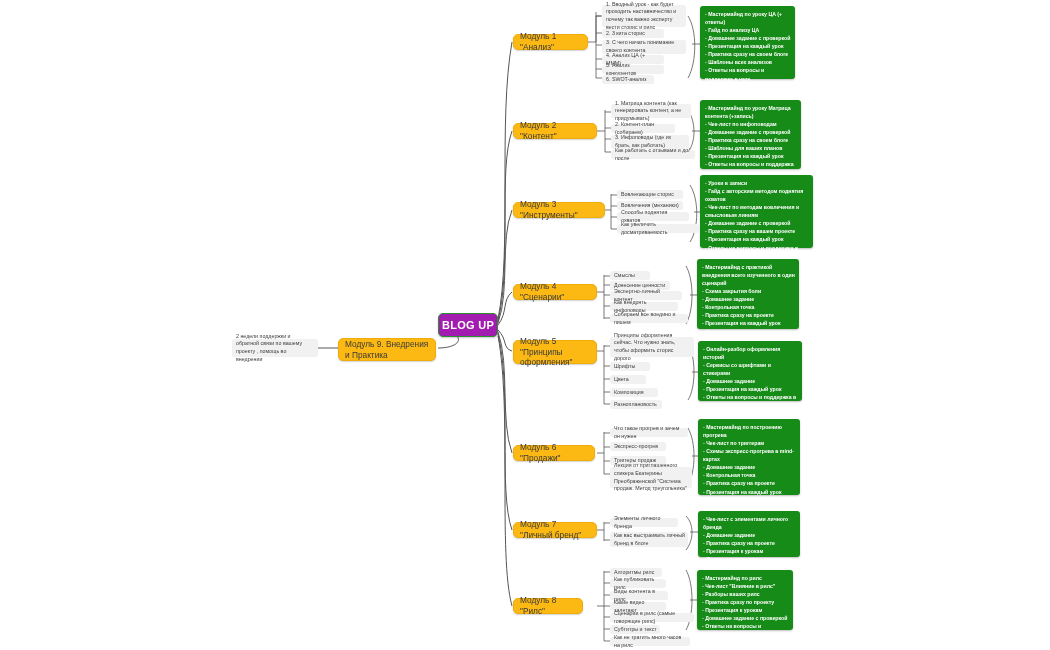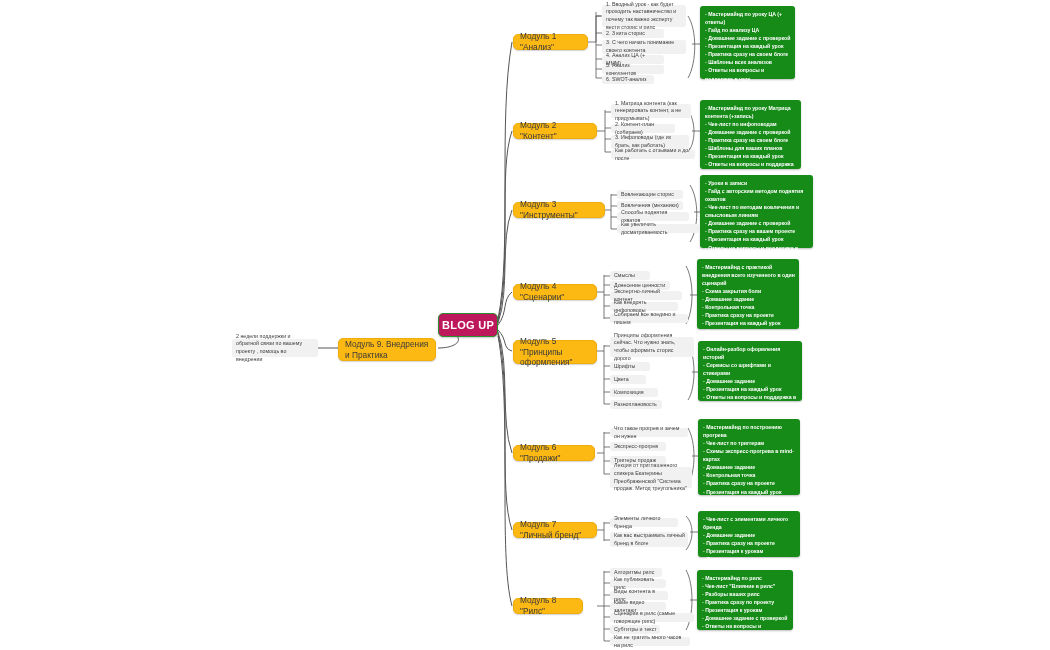--- a/index.html
+++ b/index.html
@@ -8,21 +8,21 @@
     font-family:"Liberation Sans","DejaVu Sans",sans-serif;
     overflow:hidden;
   }
   #canvas{position:absolute;inset:0;}
   svg.links{position:absolute;left:0;top:0;width:1050px;height:650px;pointer-events:none;}
 
   .node{position:absolute;box-sizing:border-box;}
 
   
   .root{
-    background:#be185d;color:#ffffff;border-radius:5px;
+    background:#a21caf;color:#ffffff;border-radius:5px;
     border:1px solid #2a8f2e;
     font-size:11px;font-weight:bold;letter-spacing:.3px;
     display:flex;align-items:center;justify-content:center;
     text-align:left;line-height:1.15;
     box-shadow:0 1px 2px rgba(0,0,0,.22);
   }
   
   .mod{
     background:#fcb813;color:#3a3a3a;border-radius:5px;
     border:1px solid #f0ad0a;

